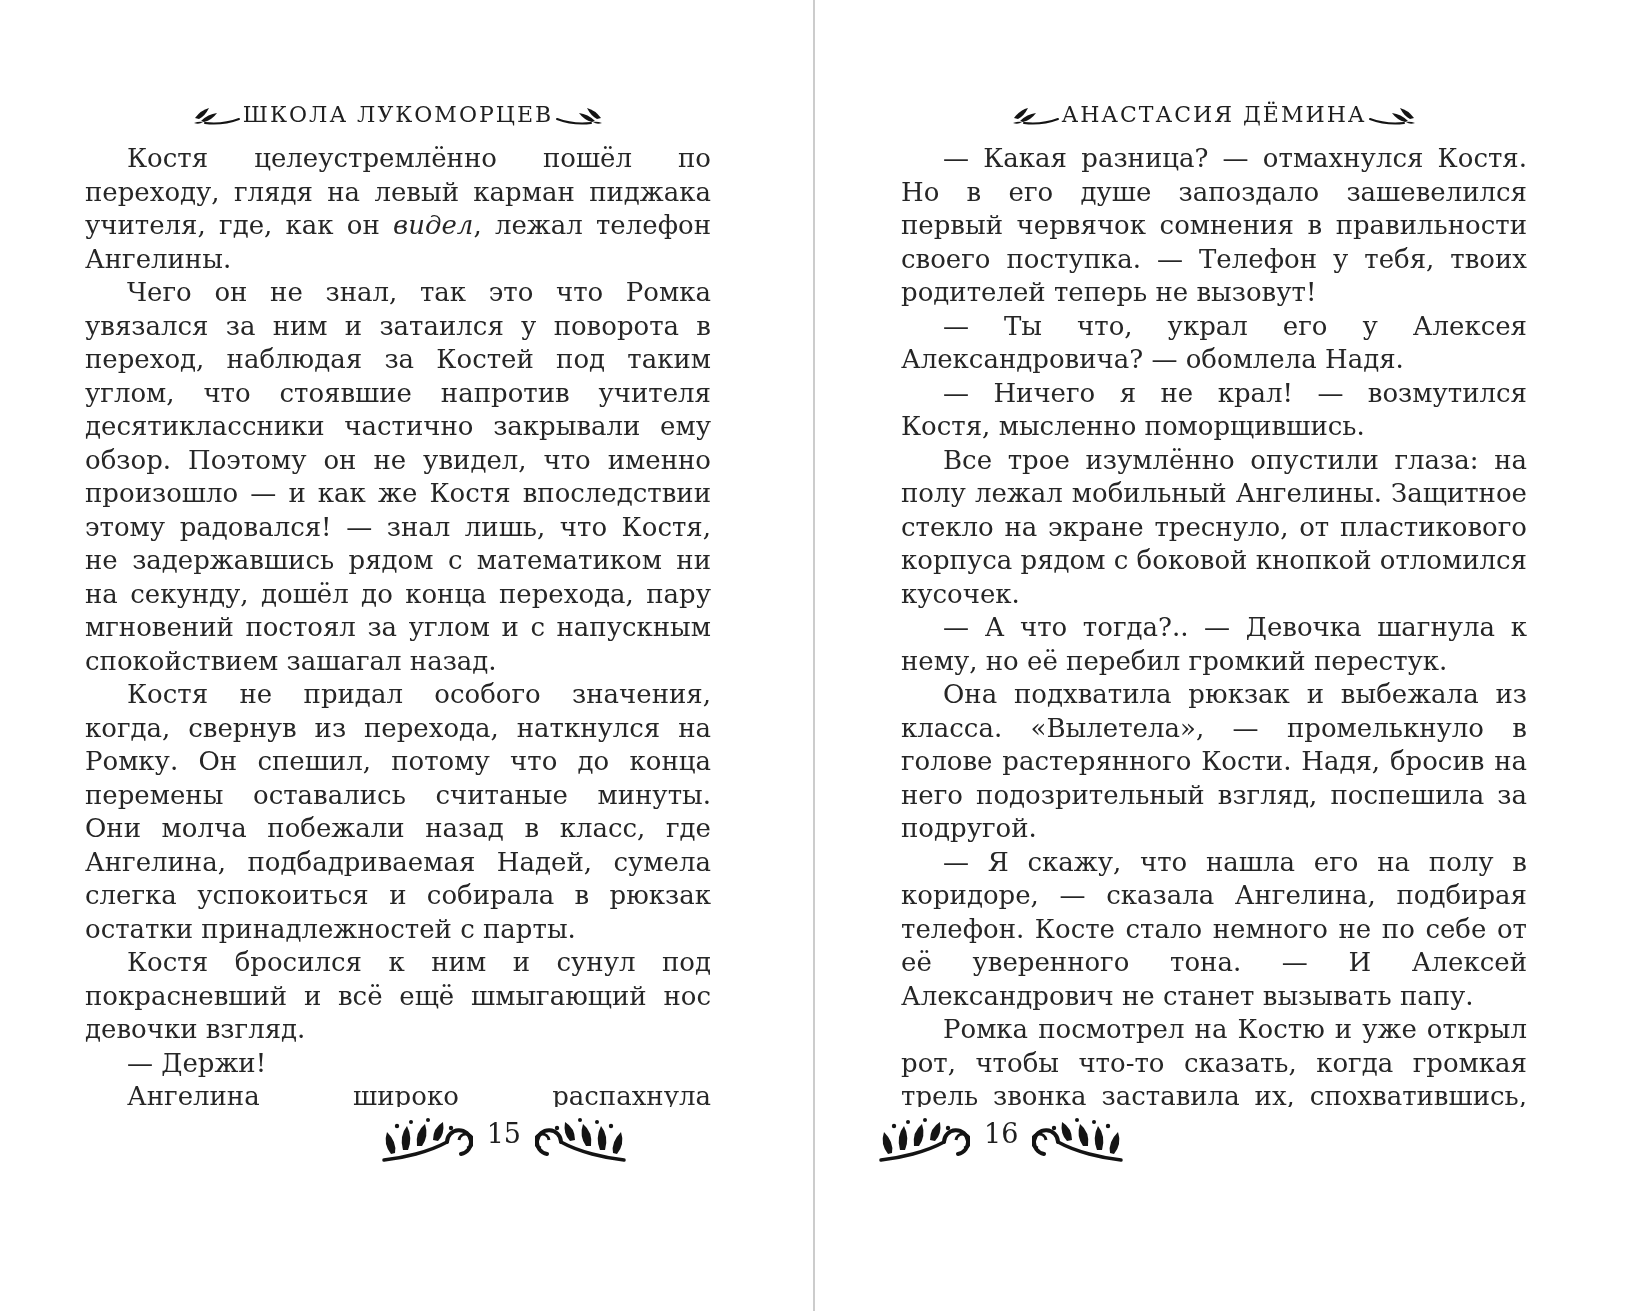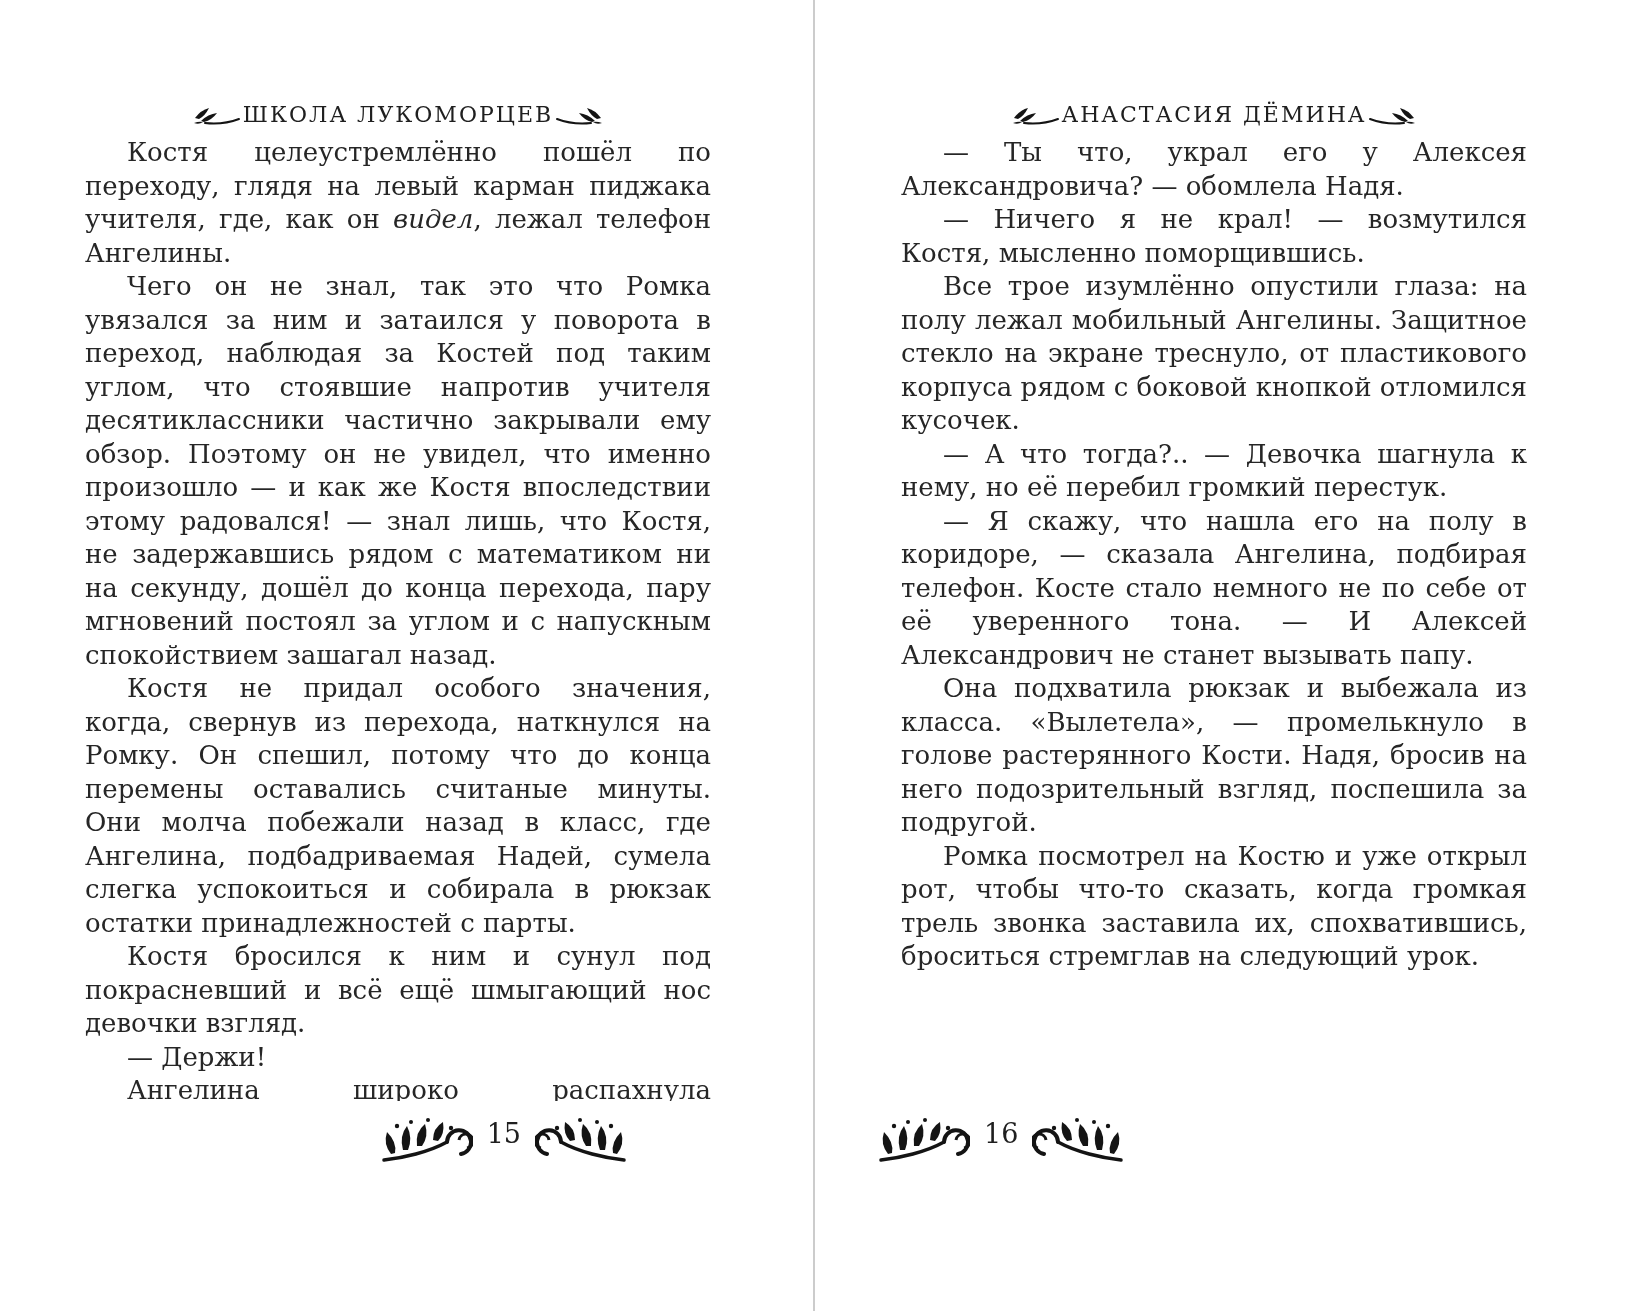--- a/index.html
+++ b/index.html
@@ -24,21 +24,21 @@
     display: flex; align-items: center; justify-content: center;
     gap: 2px;
   }
   .head-text {
     font-size: 22px; letter-spacing: 2px;
     color: #1f1f1f; white-space: nowrap;
   }
   .sprig { display: inline-block; margin-top: 8px; }
   .sprig.mirror { transform: scaleX(-1); }
   .body-text {
-    position: absolute; top: 136px; left: 85px; width: 626px;
+    position: absolute; top: 142px; left: 85px; width: 626px;
     height: 965px; overflow: hidden;
     font-size: 26px; line-height: 33.5px;
     text-align: justify;
     hyphens: auto; -webkit-hyphens: auto;
   }
   .body-text p { margin: 0; text-indent: 42px; }
   .body-text em { font-style: italic; }
   .page-footer {
     position: absolute; top: 1118px; height: 54px;
     display: flex; gap: 14px;
@@ -148,26 +148,27 @@
             <path d="M2 12 Q 8 4 16 2 Q 12 10 6 13 Z"></path>
             <path d="M8 15 Q 15 8 24 7 Q 19 14 11 16 Z"></path>
             <path d="M1 17 Q 6 15 10 16 Q 6 19 1 17 Z"></path>
             <path d="M12 17 Q 30 19 46 13" stroke="#141414" stroke-width="2" fill="none" stroke-linecap="round"></path>
           </g>
         </svg>
       </span>
     </div>
 
     <div class="body-text" id="right-body">
+        <p>— Какая разница? — отмахнулся Костя. Но в его душе запоздало зашевелился первый червячок сомнения в правильности своего поступка. — Телефон у тебя, твоих родителей теперь не вызовут!</p>
         <p>— Ты что, украл его у Алексея Александровича? — обомлела Надя.</p>
         <p>— Ничего я не крал! — возмутился Костя, мысленно поморщившись.</p>
         <p>Все трое изумлённо опустили глаза: на полу лежал мобильный Ангелины. Защитное стекло на экране треснуло, от пластикового корпуса рядом с боковой кнопкой отломился кусочек.</p>
         <p>— А что тогда?.. — Девочка шагнула к нему, но её перебил громкий перестук.</p>
+        <p>Она подхватила рюкзак и выбежала из класса. «Вылетела», — промелькнуло в голове растерянного Кости. Надя, бросив на него подозрительный взгляд, поспешила за подругой.</p>
         <p>— Я скажу, что нашла его на полу в коридоре, — сказала Ангелина, подбирая телефон. Косте стало немного не по себе от её уверенного тона. — И Алексей Александрович не станет вызывать папу.</p>
-        <p>Она подхватила рюкзак и выбежала из класса. «Вылетела», — промелькнуло в голове растерянного Кости. Надя, бросив на него подозрительный взгляд, поспешила за подругой.</p>
         <p>Ромка посмотрел на Костю и уже открыл рот, чтобы что-то сказать, когда громкая трель звонка заставила их, спохватившись, броситься стремглав на следующий урок.</p>
       </div>
 
     <div class="page-footer">
       <span class="orn">
         <svg width="92" height="46" viewBox="0 0 92 46">
           <g fill="#141414">
             <path d="M3 42 C 22 40, 48 34, 66 24" stroke="#141414" stroke-width="3.5" fill="none" stroke-linecap="round"></path>
             <path d="M66 24 a12 12 0 1 1 14 12" stroke="#141414" stroke-width="4" fill="none" stroke-linecap="round"></path>
             <path d="M86 30 a7 7 0 1 0 -8 -8" stroke="#141414" stroke-width="3" fill="none"></path>

